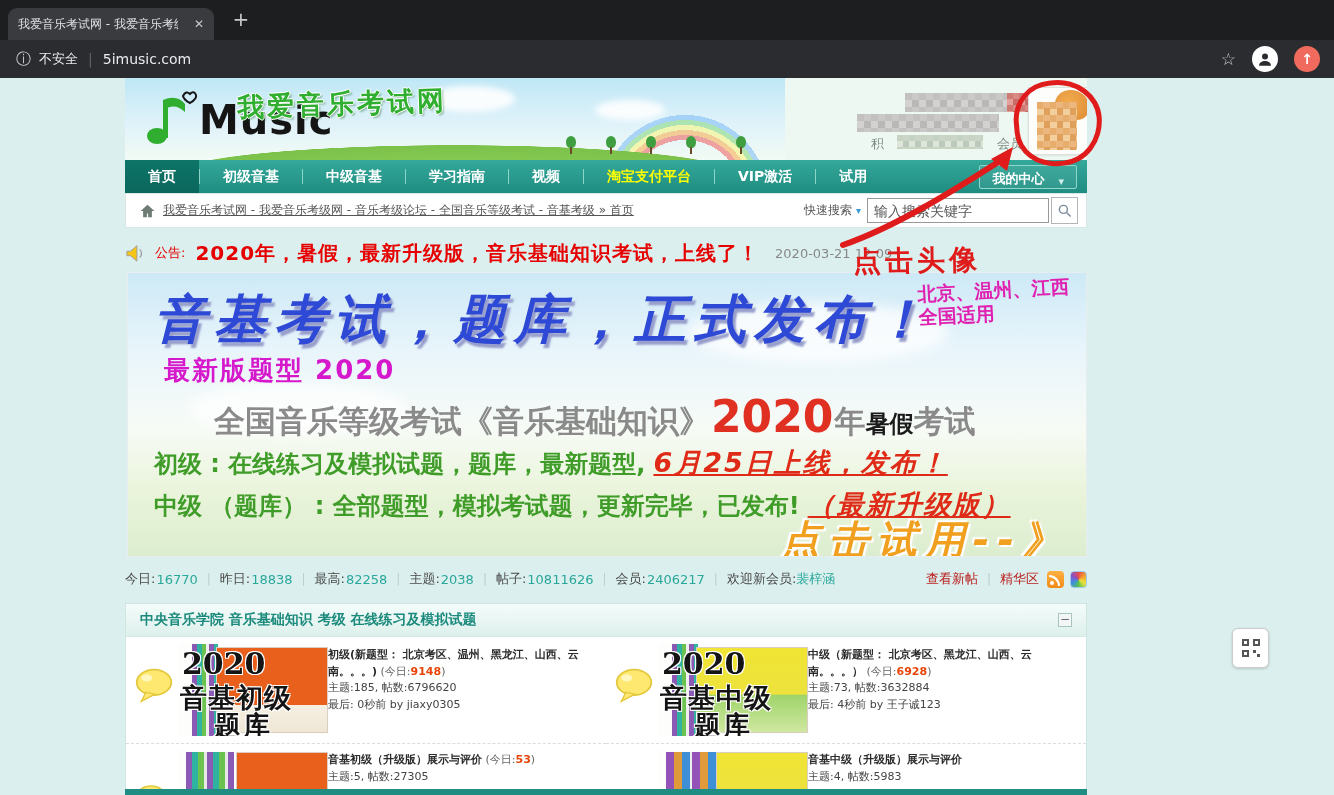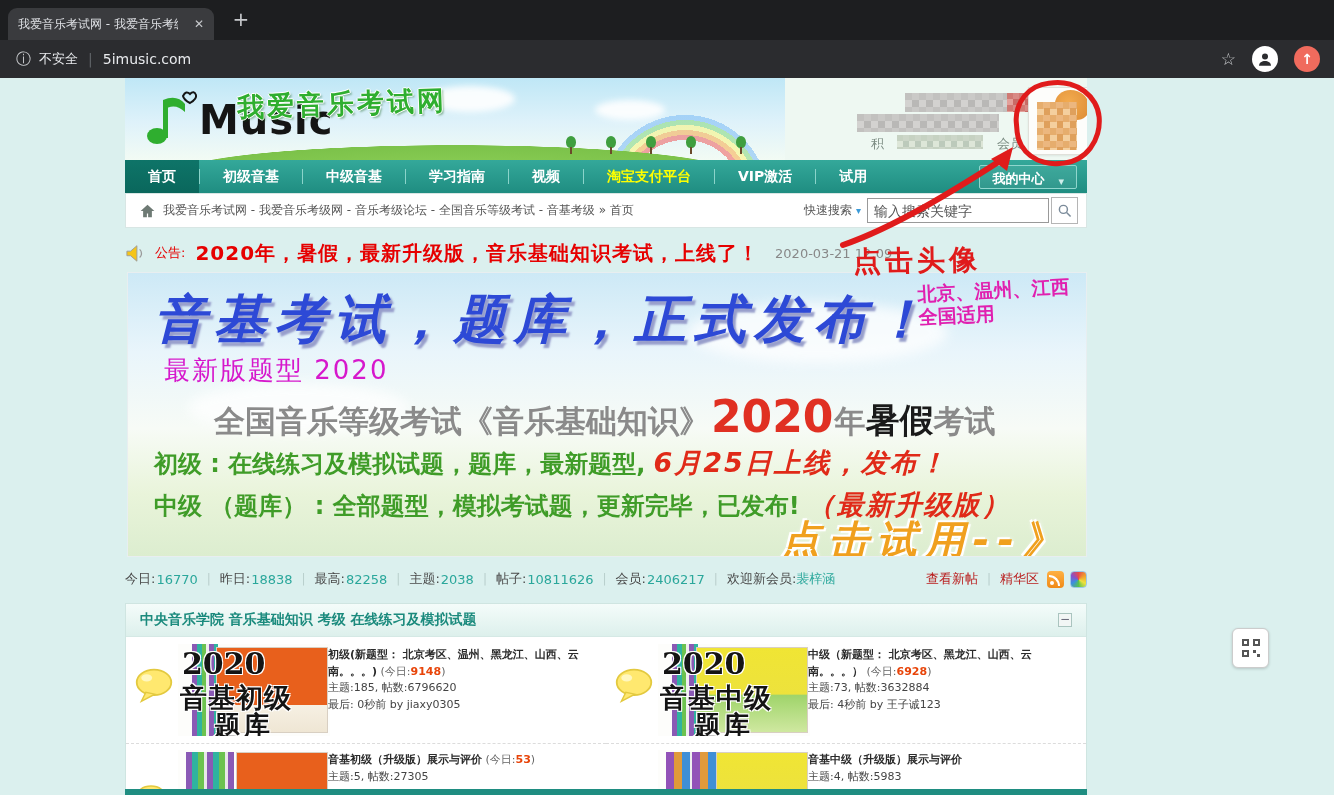--- a/index.html
+++ b/index.html
@@ -67,21 +67,21 @@
   .nav-item.active { background:linear-gradient(#0e7468,#0a675c); }
   .nav-item.hl { color:#ffff00; }
   .nav-sep { width:1px; height:15px; background:#8ad4ca; }
   .my-center { margin-left:auto; margin-right:10px; height:24px; border:1px solid #8fd6cd; border-radius:2px;
                background:rgba(255,255,255,.07); display:flex; align-items:flex-end; gap:14px; padding:0 12px; font-size:13px; }
   .my-center .dd { font-size:11px; color:#cfeeea; }
   
   .crumbbar { position:absolute; left:125px; top:193px; width:962px; height:35px; background:#fff;
               border:1px solid #d8e6e4; display:flex; align-items:center; font-size:12px; color:#555; }
   .home-ic { margin-left:14px; display:flex; }
-  .crumb { margin-left:8px; white-space:nowrap; }
+  .crumb { margin-left:8px; white-space:nowrap;text-decoration:underline; }
   .search-zone { margin-left:auto; display:flex; align-items:center; margin-right:8px; }
   .search-label { color:#555; }
   .search-dd { color:#3b9ad8; font-size:10px; margin:0 6px 0 4px; }
   .search-input { width:182px; height:25px; border:1px solid #999; font-size:14px; color:#444; padding:0 6px;
                   font-family:"DejaVu Sans","Liberation Sans",sans-serif; }
   .search-input::placeholder { color:#555; opacity:1; }
   .search-btn { width:27px; height:27px; border:1px solid #b5b5b5; background:#fff; margin-left:2px;
                 display:flex; align-items:center; justify-content:center; }
   
   .announce { position:absolute; left:125px; top:237px; width:962px; height:32px; display:flex; align-items:center; }
@@ -90,28 +90,28 @@
   .ann-time { color:#888; font-size:13px; margin-left:16px; }
   
   .banner { position:absolute; left:127px; top:272px; width:960px; height:285px; overflow:hidden;
             border:1px solid #e8eef0;
             background:linear-gradient(180deg,#cde9f6 0%,#e9f5fb 28%,#f7fbf6 55%,#e9f4da 78%,#dcedcf 100%); }
   .bcloud { position:absolute; background:#fff; opacity:.75; border-radius:50%; filter:blur(6px); }
   .b-headline { position:absolute; left:26px; top:12px; font-size:52px; font-weight:900; font-style:italic;
                 color:#2d49d6; letter-spacing:8px; text-shadow:3px 4px 2px #979ecb; white-space:nowrap; }
   .b-region { position:absolute; right:16px; top:6px; font-size:19px; font-weight:800; color:#e020b0;
               line-height:1.2; transform:rotate(-3deg); }
-  .b-edition { position:absolute; left:36px; top:80px; font-size:26px; font-weight:400; color:#d618cc; letter-spacing:2px; }
+  .b-edition { position:absolute; left:36px; top:80px; font-size:26px; font-weight:700; color:#d618cc; letter-spacing:2px; }
   .b-sub { position:absolute; left:86px; top:118px; display:flex; align-items:baseline; white-space:nowrap; }
   .b-sub .pre,.b-sub .mid,.b-sub .post { font-size:31px; font-weight:600; color:#8a8a8a; }
   .b-sub .year { font-size:44px; font-weight:800; color:#e03022; margin:0 1px; }
-  .b-sub .boldword { font-size:34px; font-weight:900; color:#1a1a1a; }
+  .b-sub .boldword { font-size:24px; font-weight:900; color:#1a1a1a; }
   .b-line { position:absolute; white-space:nowrap; display:flex; align-items:baseline; }
   .b-green { font-size:24px; font-weight:700; color:#3f9c28; }
-  .b-red { font-size:27px; font-weight:800; font-style:italic; color:#e02a18; margin-left:8px; letter-spacing:2px; }
+  .b-red { font-size:27px; font-weight:800; font-style:italic; color:#e02a18; margin-left:8px; letter-spacing:2px;text-decoration:underline; }
   .b-cta { position:absolute; right:16px; top:240px; font-size:40px; font-weight:900; font-style:italic;
            color:#f0a01e; letter-spacing:8px;
            text-shadow:0 0 5px #fff,2px 2px 0 #fff,-2px -2px 0 #fff; }
   
   .stats { position:absolute; left:125px; top:565px; width:962px; height:28px; display:flex; align-items:center;
            font-size:13px; color:#4a4a4a; }
   .stat-val { color:#2aa79b; margin-left:1px; }
   .st-sep { color:#b9cfcc; margin:0 9px; font-size:12px; }
   .welcome-name { color:#2aa79b; }
   .stats-right { margin-left:auto; display:flex; align-items:center; }

